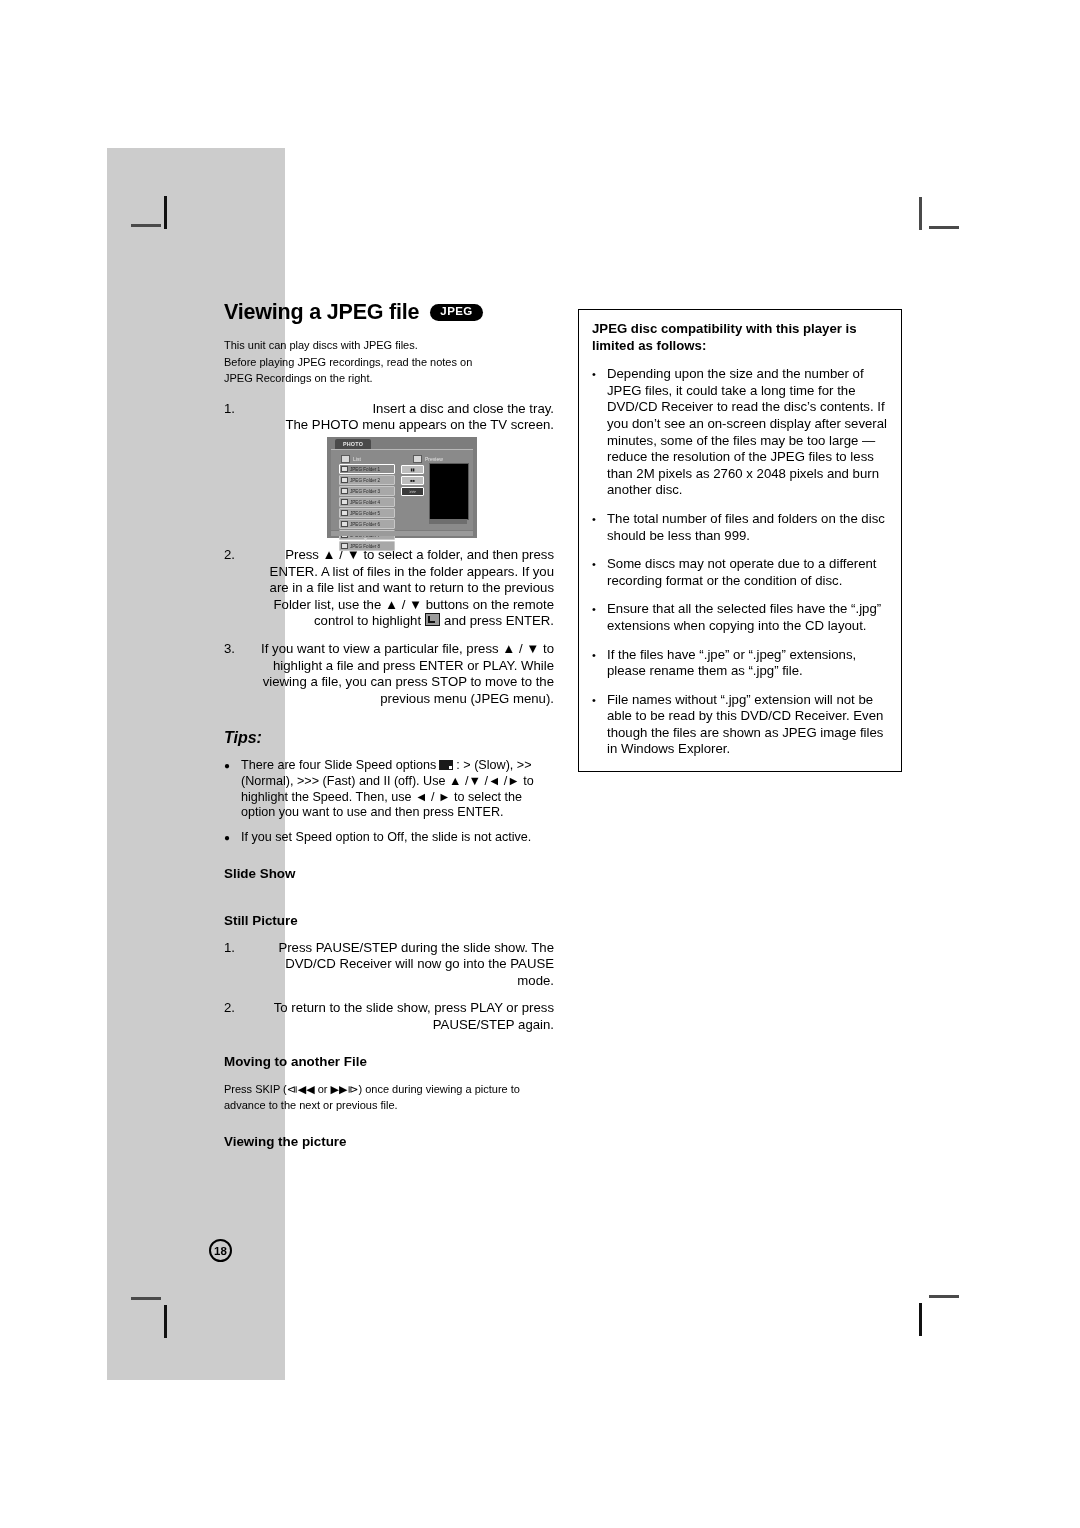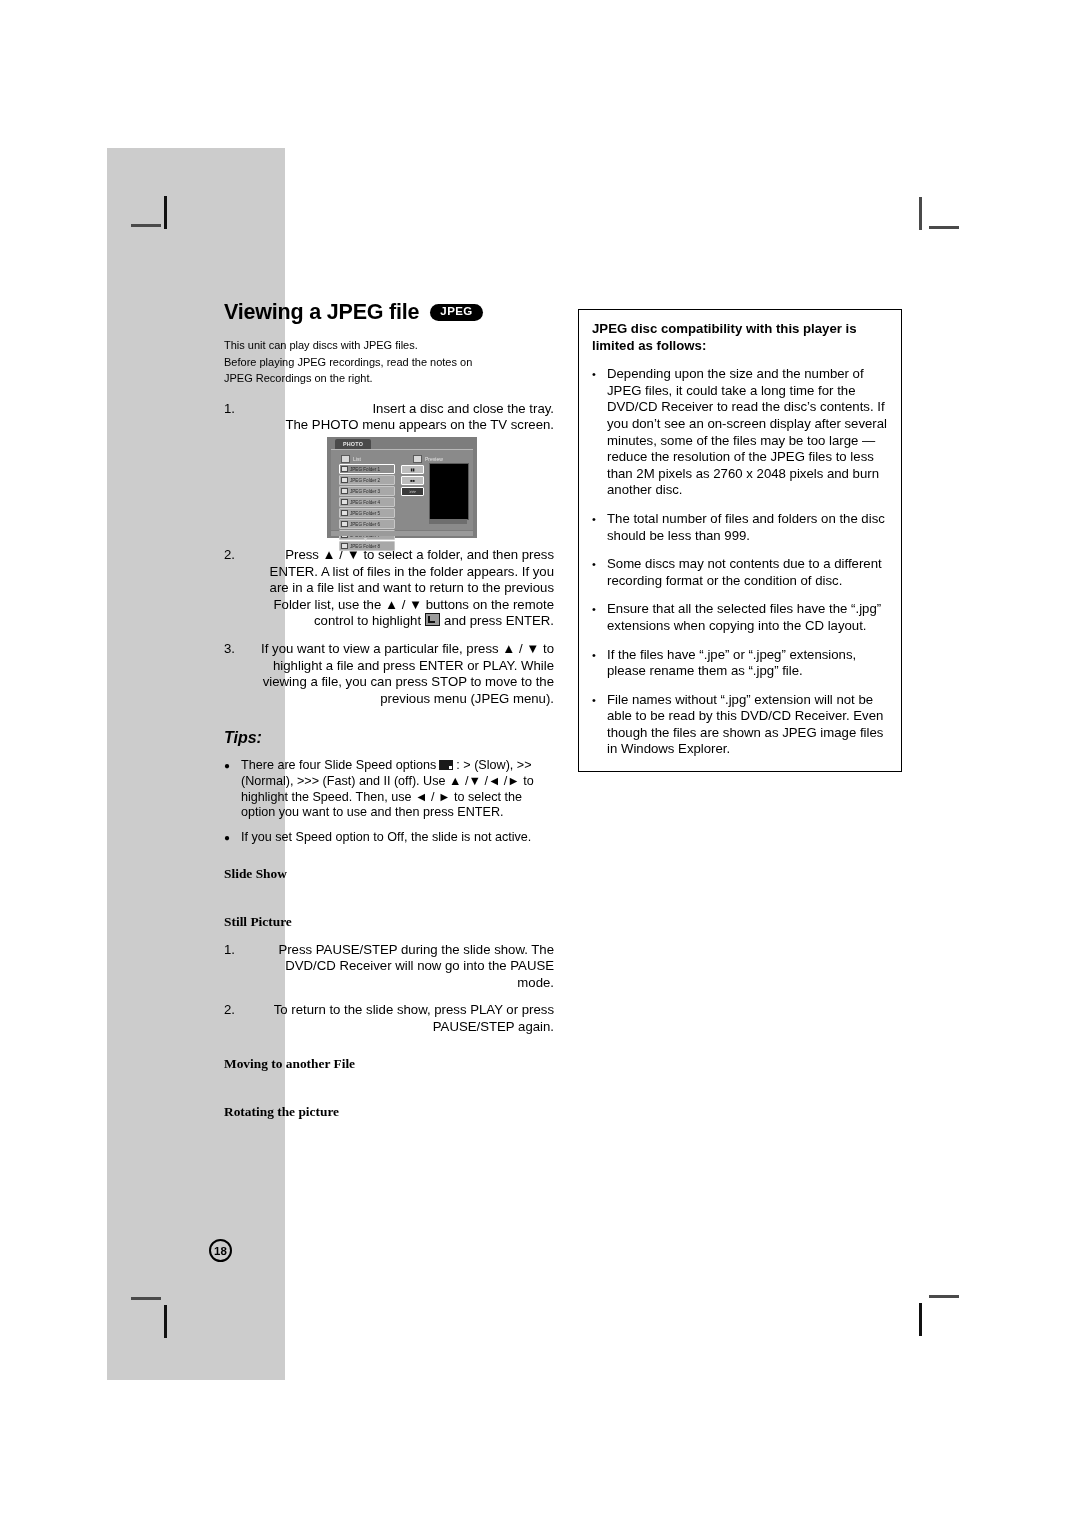--- a/index.html
+++ b/index.html
@@ -122,21 +122,20 @@
     font-weight: bold;
     font-style: italic;
     margin-bottom: 11px;
   }
 
   
   .sub-head {
     font-size: 13.4px;
     font-weight: bold;
     margin-bottom: 12px;
-    font-family: Liberation Serif, serif;
   }
 
   
   .note-box {
     border: 1.6px solid #000;
     padding: 11px 13px 13px 13px;
     box-sizing: border-box;
   }
   .note-title {
     font-size: 13.2px;
@@ -439,24 +438,25 @@
       <div class="num-body">Press PAUSE/STEP during the slide show. The DVD/CD Receiver will now go into the PAUSE mode.</div>
     </div>
     <div class="num-item">
       <div class="num-marker">2.</div>
       <div class="num-body">To return to the slide show, press PLAY or press PAUSE/STEP again.</div>
     </div>
 
     <div class="gap-20"></div>
 
     <div class="sub-head">Moving to another File</div>
+    <div class="body-text">Press SKIP (⧏◀◀ or ▶▶⧐) once during viewing a picture to advance to the next or previous file.</div>
 
     <div class="gap-20"></div>
 
-    <div class="sub-head">Rotating the picture</div>
+    <div class="sub-head">Viewing the picture</div>
 
   </div>
 
   <div id="tv-shot">
     <div id="tv-tab">PHOTO</div>
     <div id="tv-body">
 
       <div class="panel-label" id="list-label">
         <span class="mini-ico"></span>
         <span>List</span>
@@ -523,21 +523,21 @@
       <div class="note-item">
         <div class="note-marker">•</div>
         <div class="note-body">Depending upon the size and the number of JPEG files, it could take a long time for the DVD/CD Receiver to read the disc’s contents. If you don’t see an on-screen display after several minutes, some of the files may be too large — reduce the resolution of the JPEG files to less than 2M pixels as 2760 x 2048 pixels and burn another disc.</div>
       </div>
       <div class="note-item">
         <div class="note-marker">•</div>
         <div class="note-body">The total number of files and folders on the disc should be less than 999.</div>
       </div>
       <div class="note-item">
         <div class="note-marker">•</div>
-        <div class="note-body">Some discs may not contents due to a different recording format or the condition of disc.</div>
+        <div class="note-body">Some discs may not operate due to a different recording format or the condition of disc.</div>
       </div>
       <div class="note-item">
         <div class="note-marker">•</div>
         <div class="note-body">Ensure that all the selected files have the “.jpg” extensions when copying into the CD layout.</div>
       </div>
       <div class="note-item">
         <div class="note-marker">•</div>
         <div class="note-body">If the files have “.jpe” or “.jpeg” extensions, please rename them as “.jpg” file.</div>
       </div>
       <div class="note-item">

